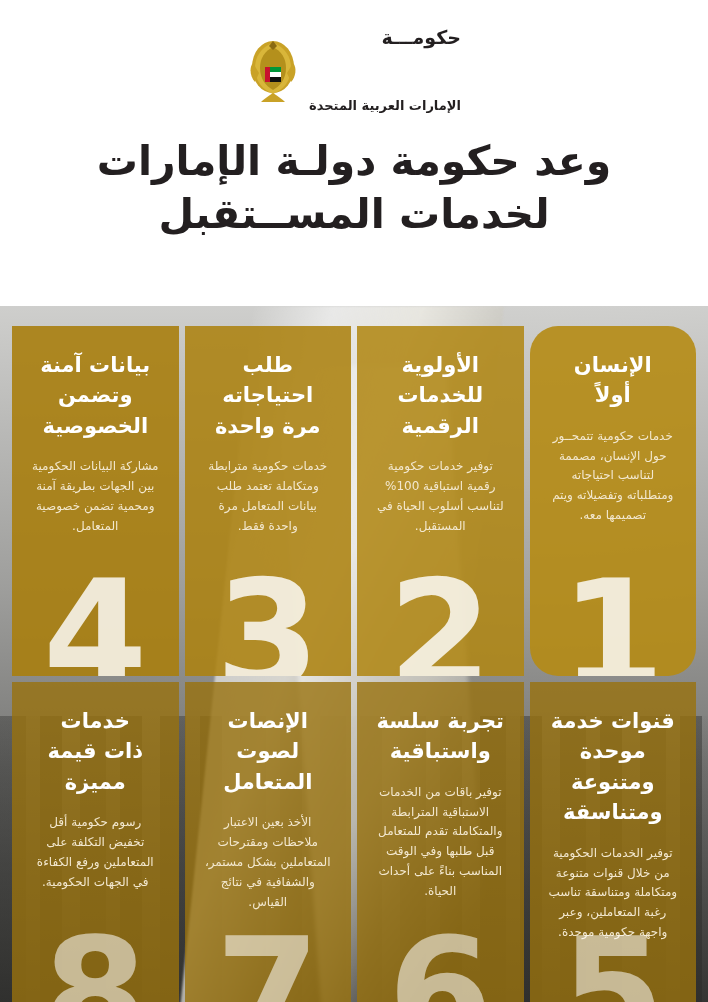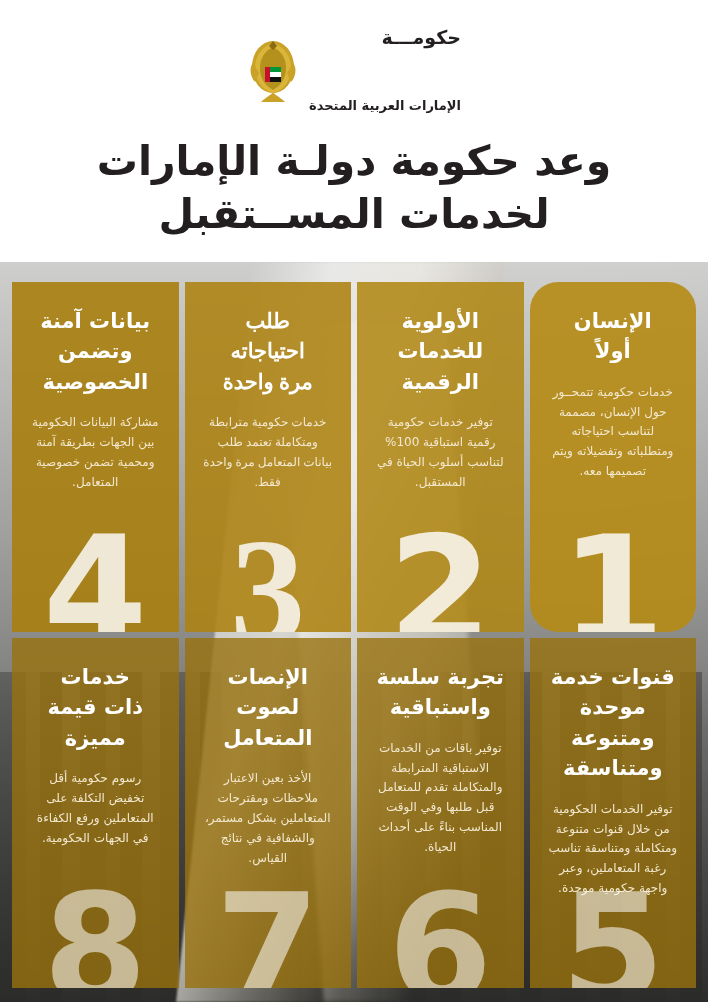--- a/index.html
+++ b/index.html
@@ -10,21 +10,21 @@
   body {
     width: 708px;
     height: 1002px;
     overflow: hidden;
     font-family: "DejaVu Sans", "Liberation Sans", sans-serif;
     position: relative;
   }
 
   
   .header {
-    height: 262px;
+    height: 306px;
     background: #ffffff;
     position: relative;
   }
   .emblem-row {
     display: flex;
     flex-direction: row;
     align-items: center;
     justify-content: center;
     gap: 10px;
     padding-top: 26px;
@@ -172,21 +172,21 @@
   .card.row2 .num {
     bottom: -36px;
     color: rgba(255,255,255,0.55);
   }
   .card.row2 {
     background: rgba(152,114,14, 0.80);
   }
   
   .c-1 { background: rgba(181,139,20,0.90); border-radius: 28px; }
   .c-2 { background: rgba(176,134,18,0.86); }
-  .c-3 { background: rgba(172,130,16,0.88); font-family: Liberation Serif, serif; }
+  .c-3 { background: rgba(172,130,16,0.88); }
   .c-4 { background: rgba(168,126,14,0.90); }
   .c-5 { background: rgba(150,112,12,0.84); }
   .c-6 { background: rgba(146,109,11,0.80); }
   .c-7 { background: rgba(142,106,10,0.82); }
   .c-8 { background: rgba(138,103,9,0.84); }
 </style>
 </head>
 <body>
 
 <div class="header">

